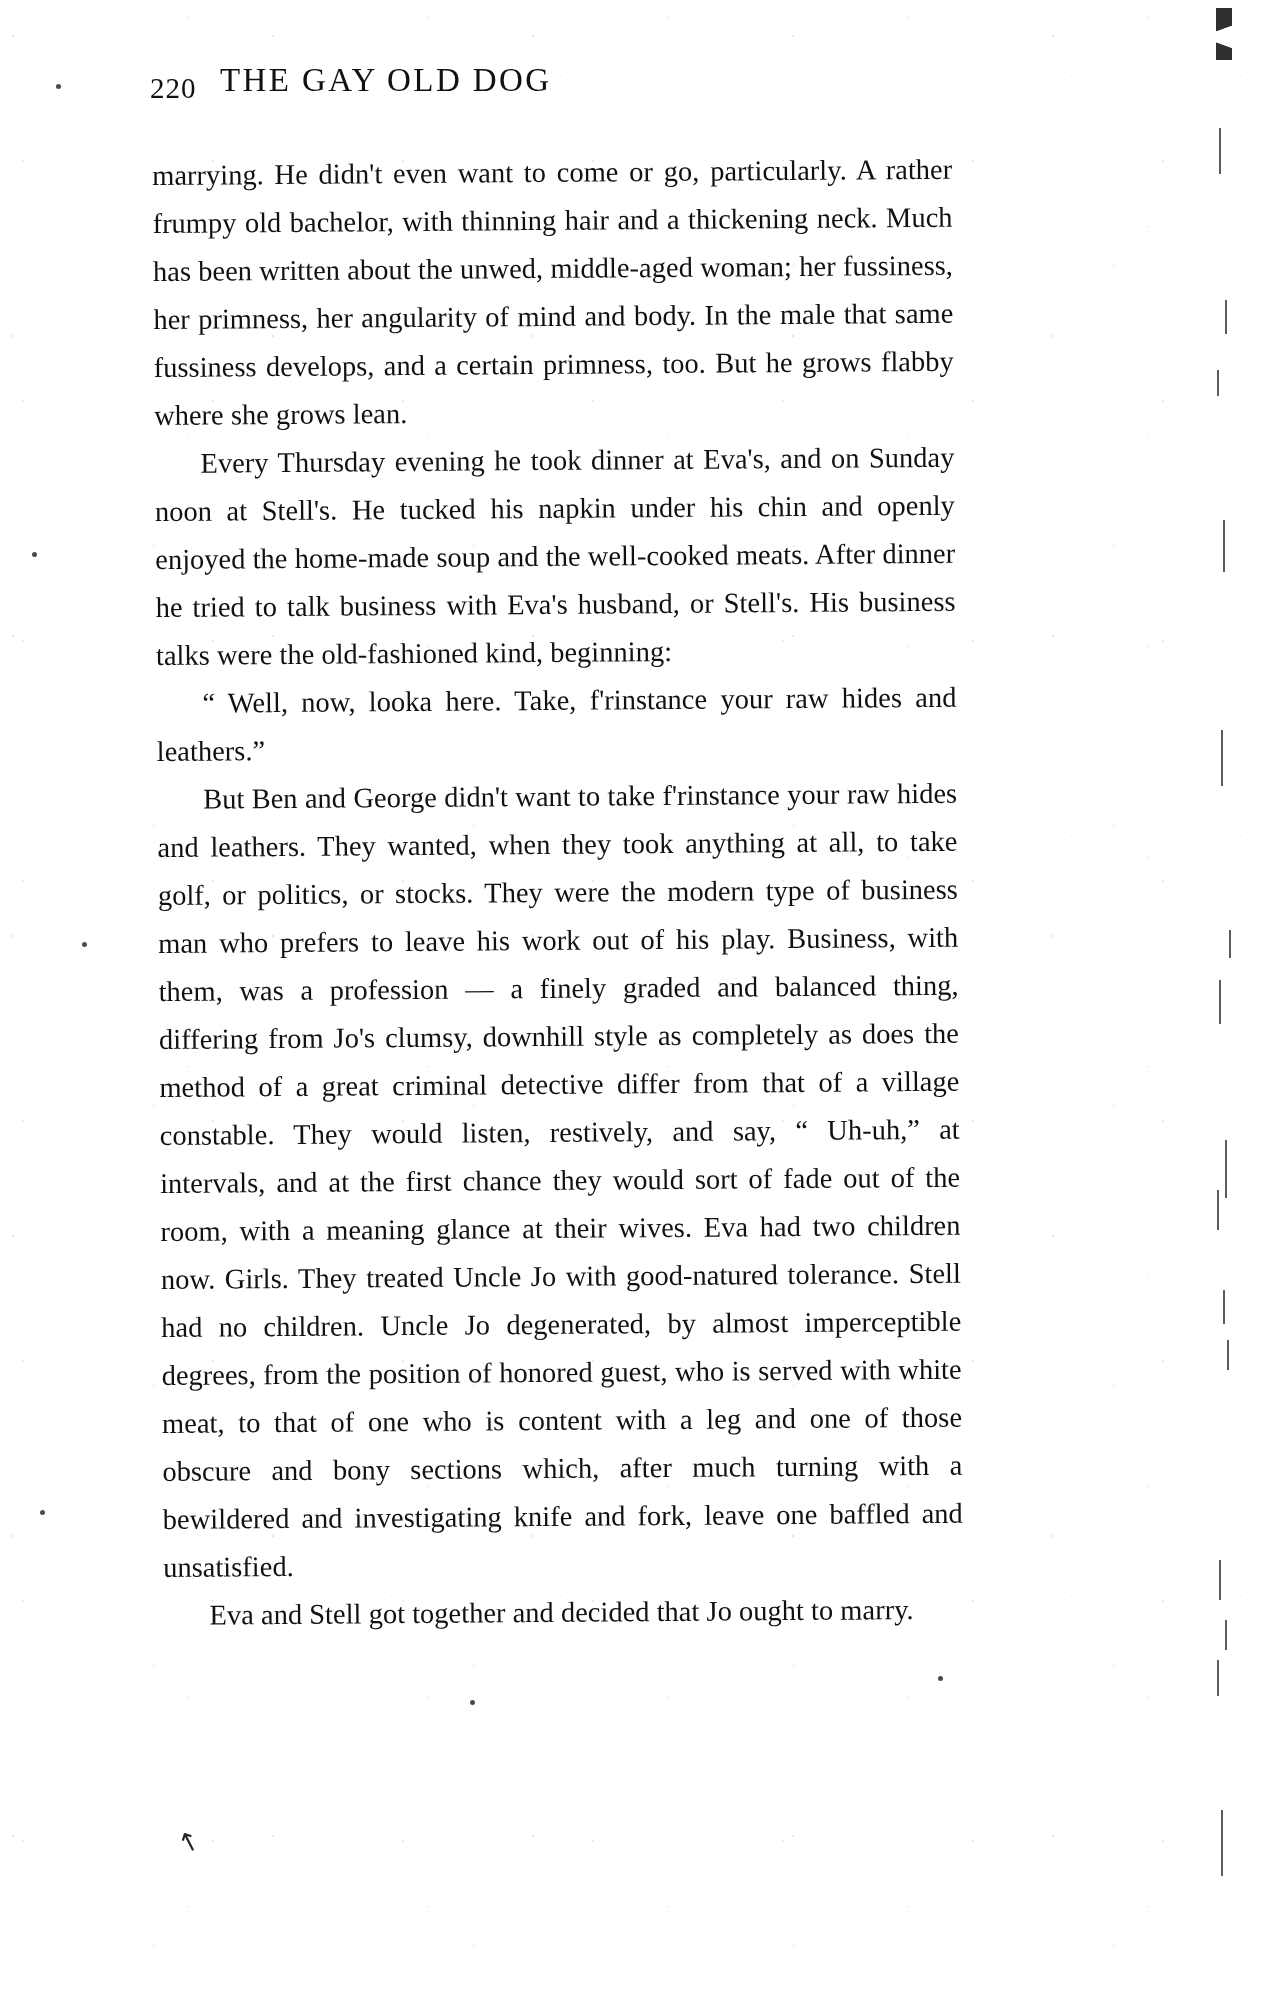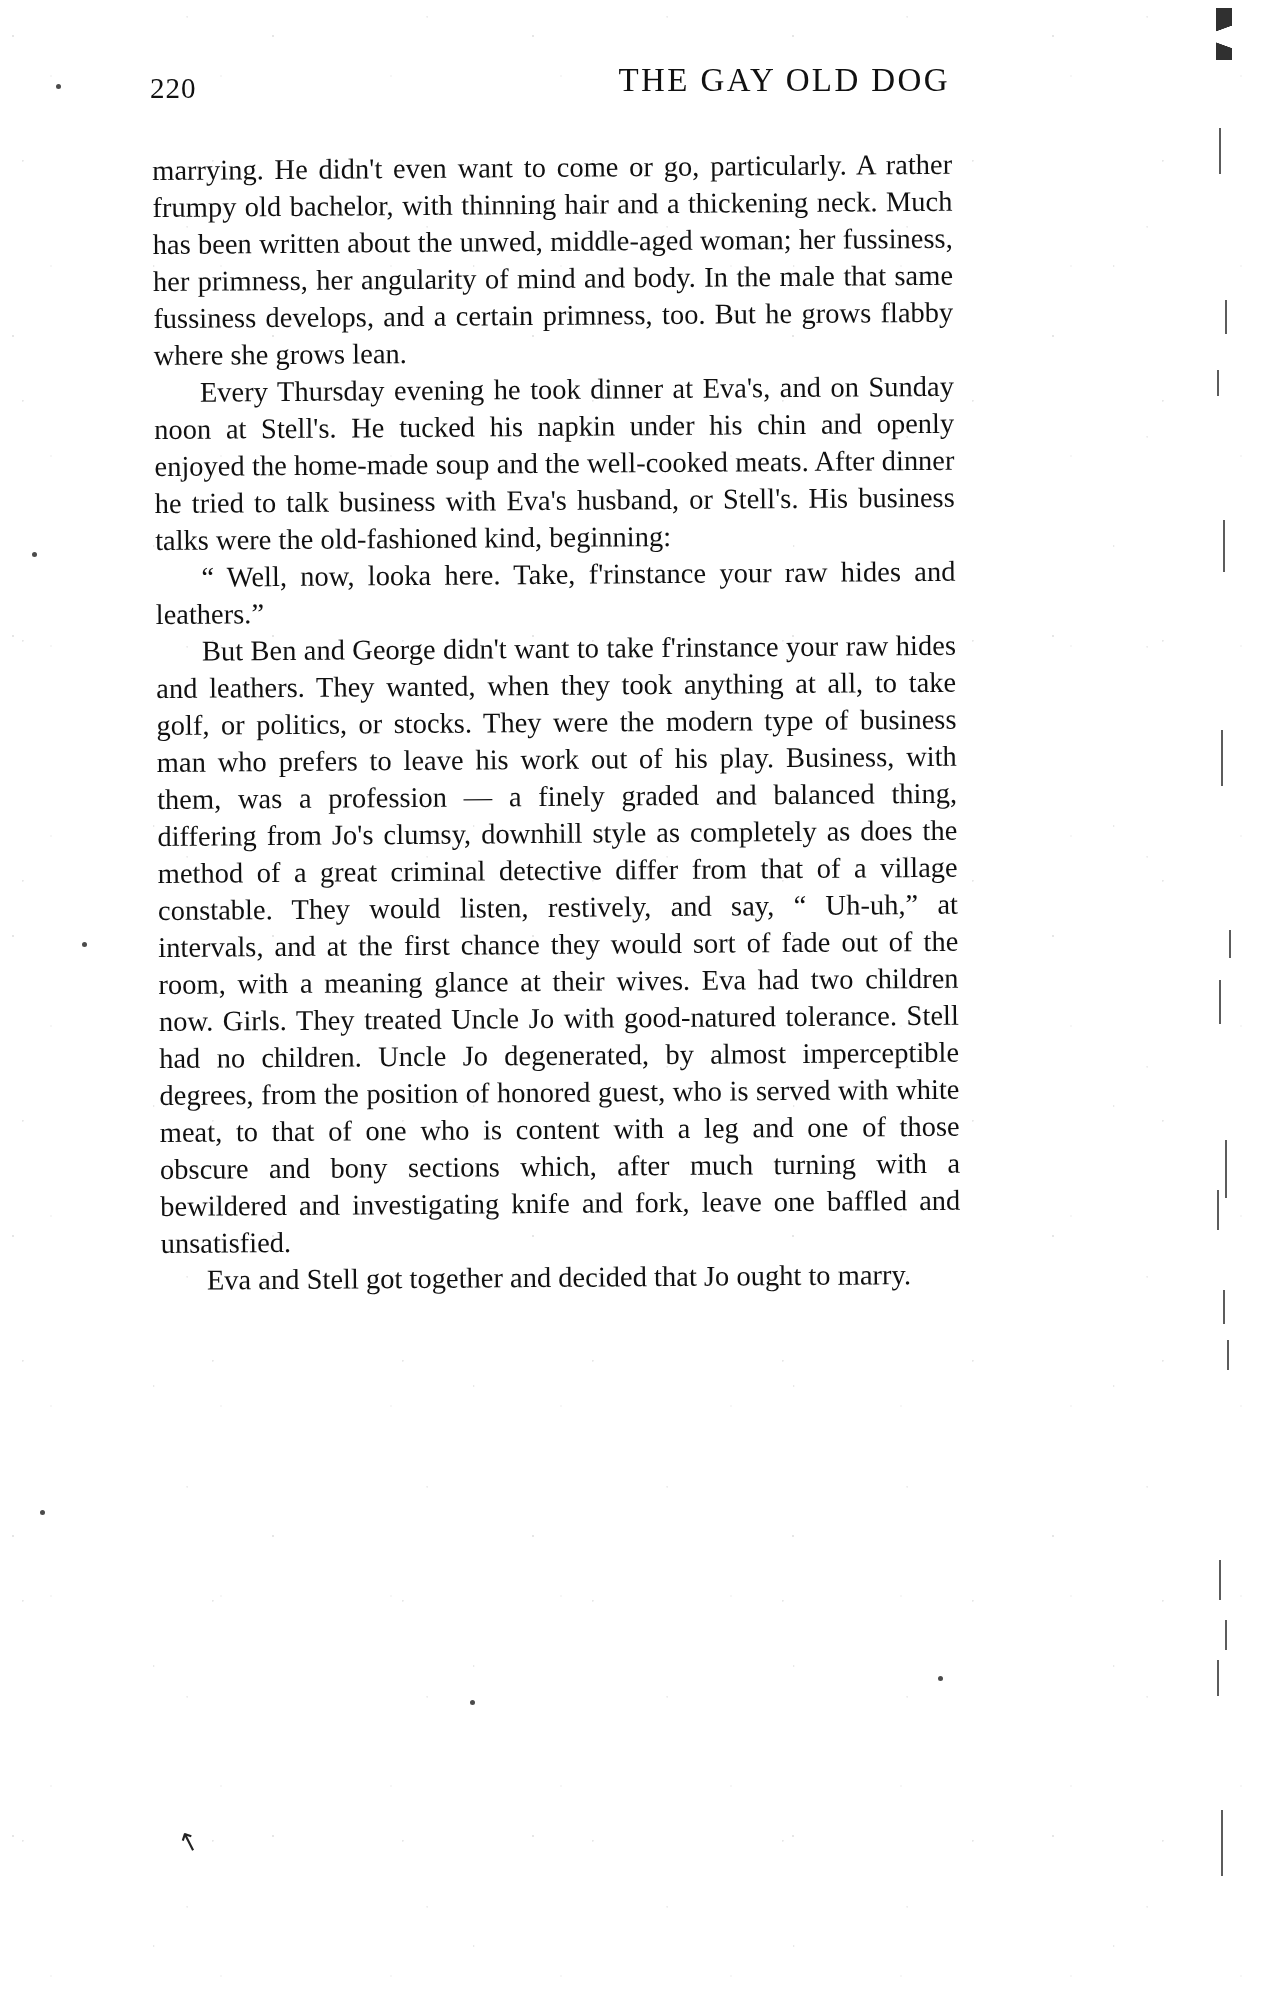--- a/index.html
+++ b/index.html
@@ -52,34 +52,34 @@
     top: 10px;
     font-size: 29px;
     letter-spacing: 1px;
     font-family: "Liberation Serif", serif;
   }
   .running-head {
     position: absolute;
     left: 0;
     right: 0;
     top: 0;
-    text-align: right;
+    text-align: left;
     font-size: 33px;
     letter-spacing: 2.4px;
     padding-left: 70px;
   }
 
   
   .textblock {
     position: absolute;
     left: 152px;
     top: 152px;
     width: 800px;
     font-size: 28.5px;
-    line-height: 37px;
+    line-height: 48px;
     text-align: justify;
     text-justify: inter-word;
   }
   .textblock p {
     margin: 0;
     text-indent: 46px;
     hyphens: manual;
   }
   .textblock p.noindent {
     text-indent: 0;

